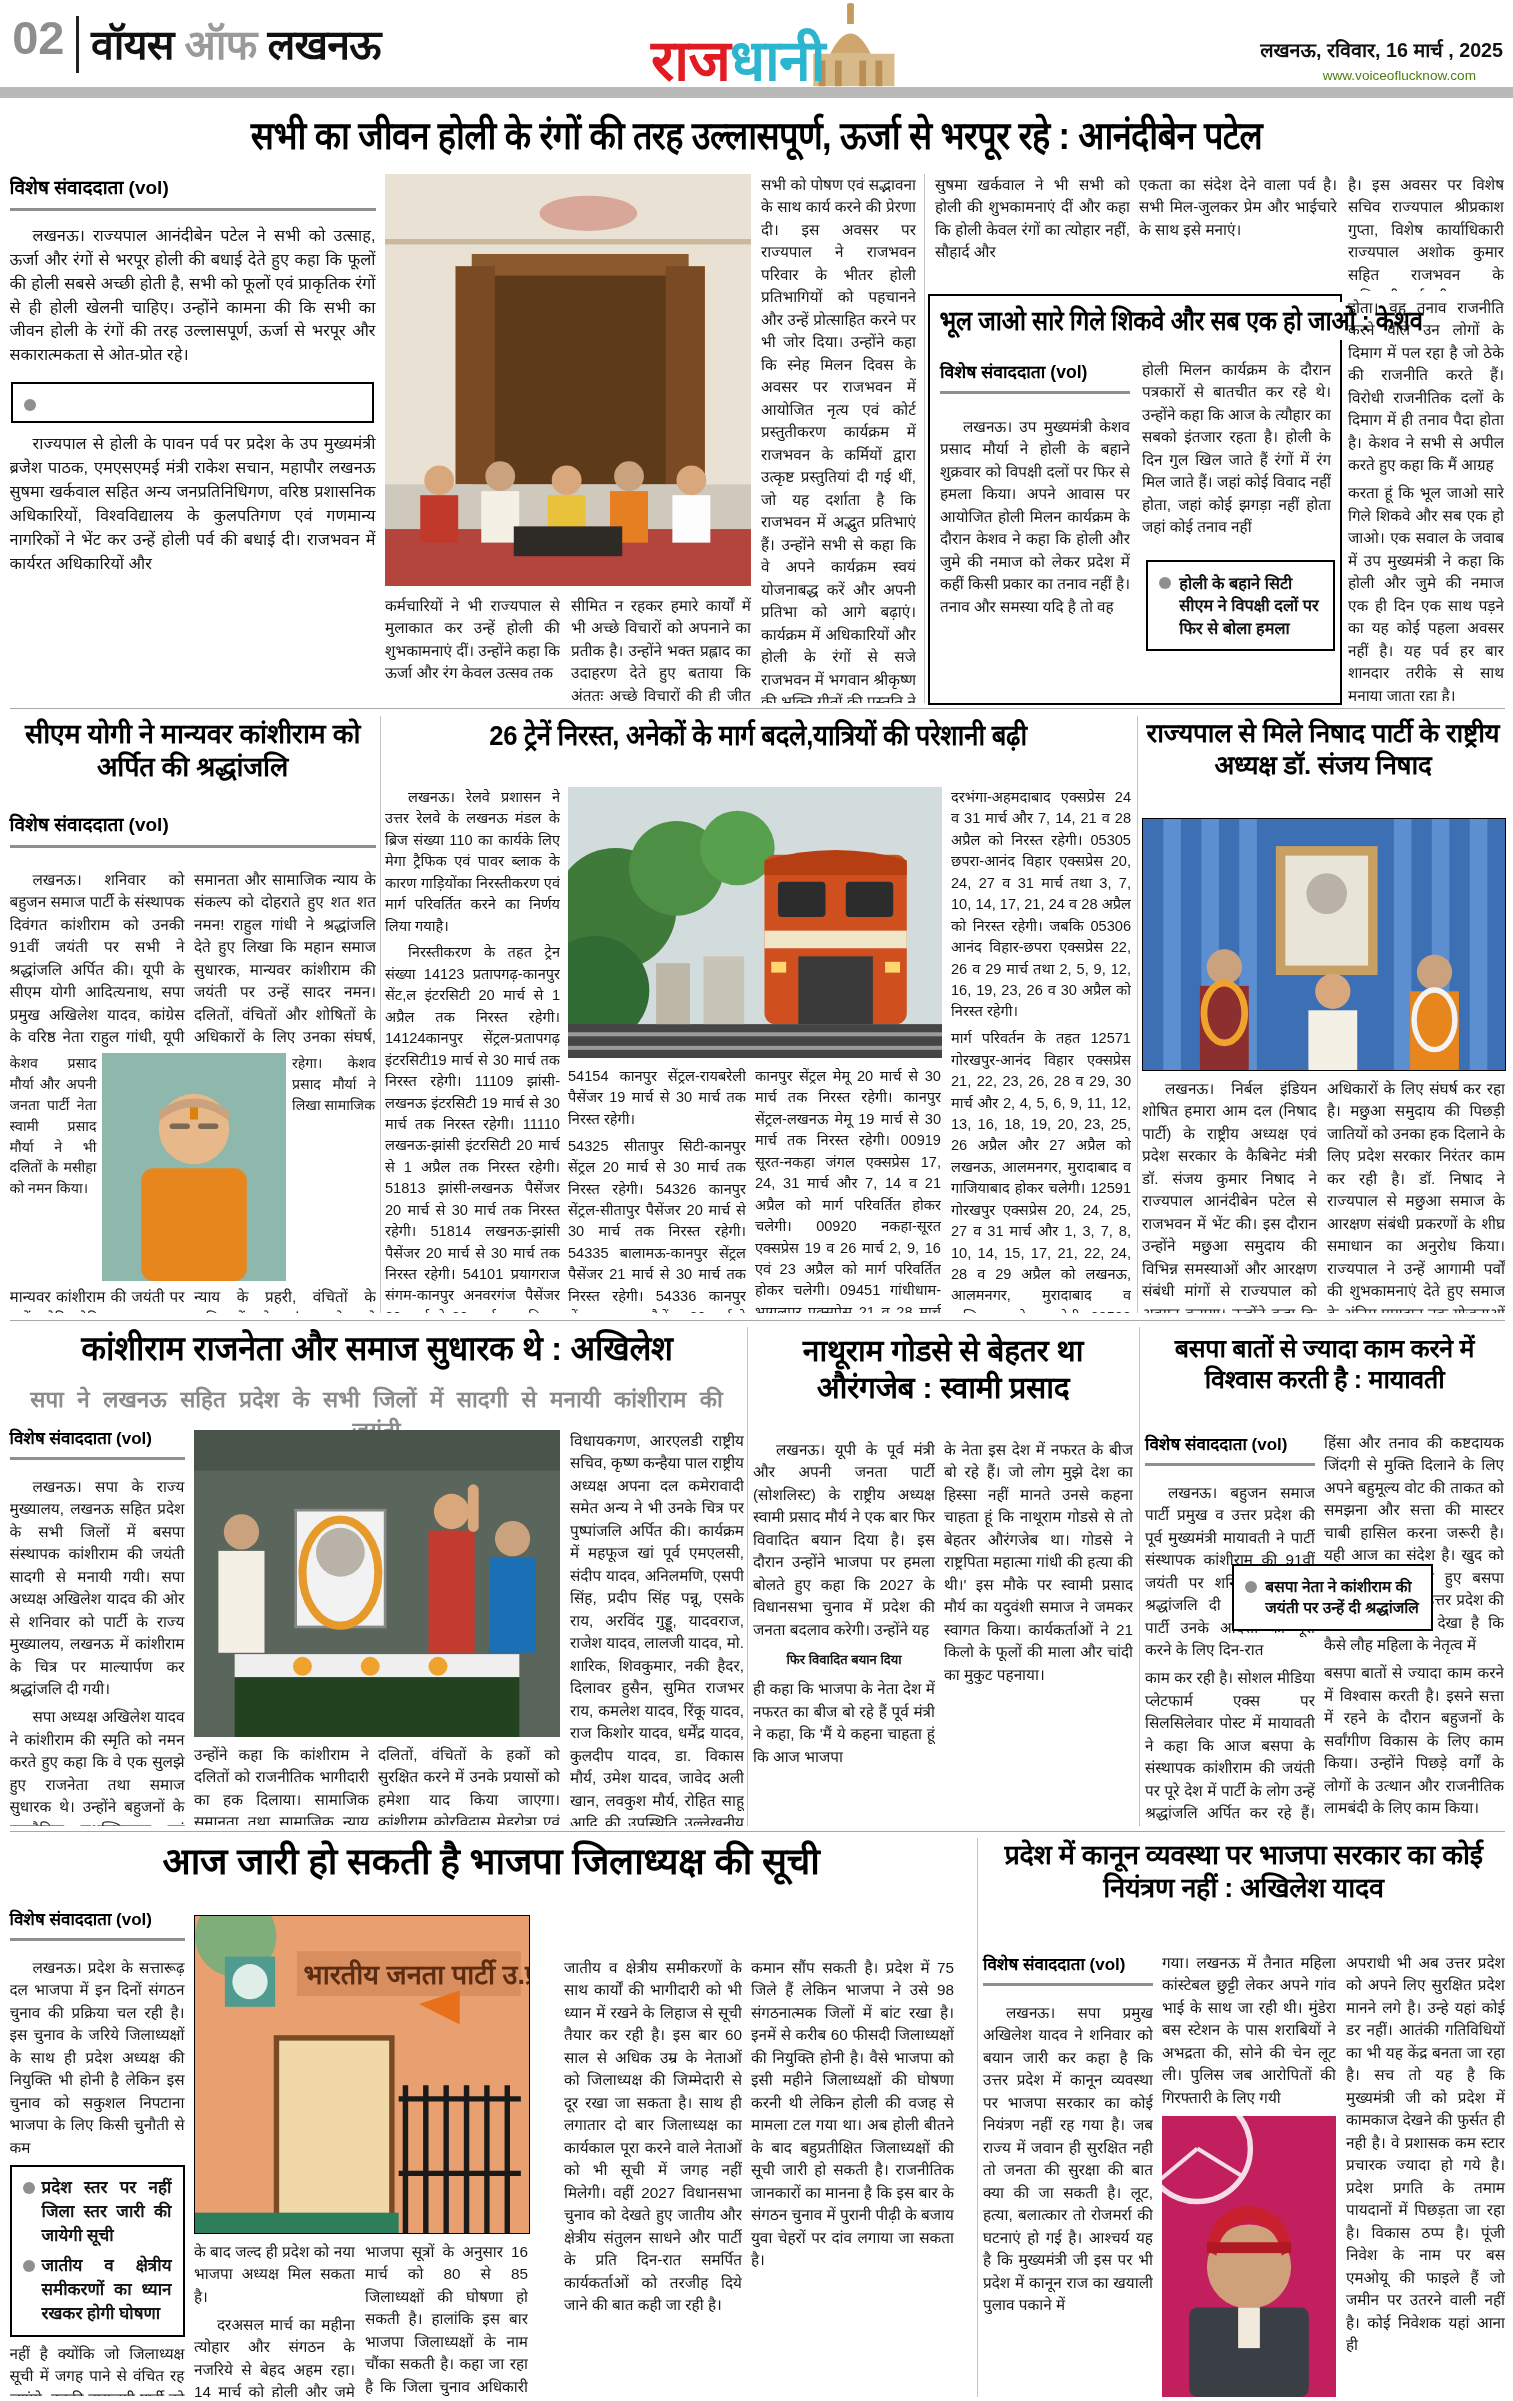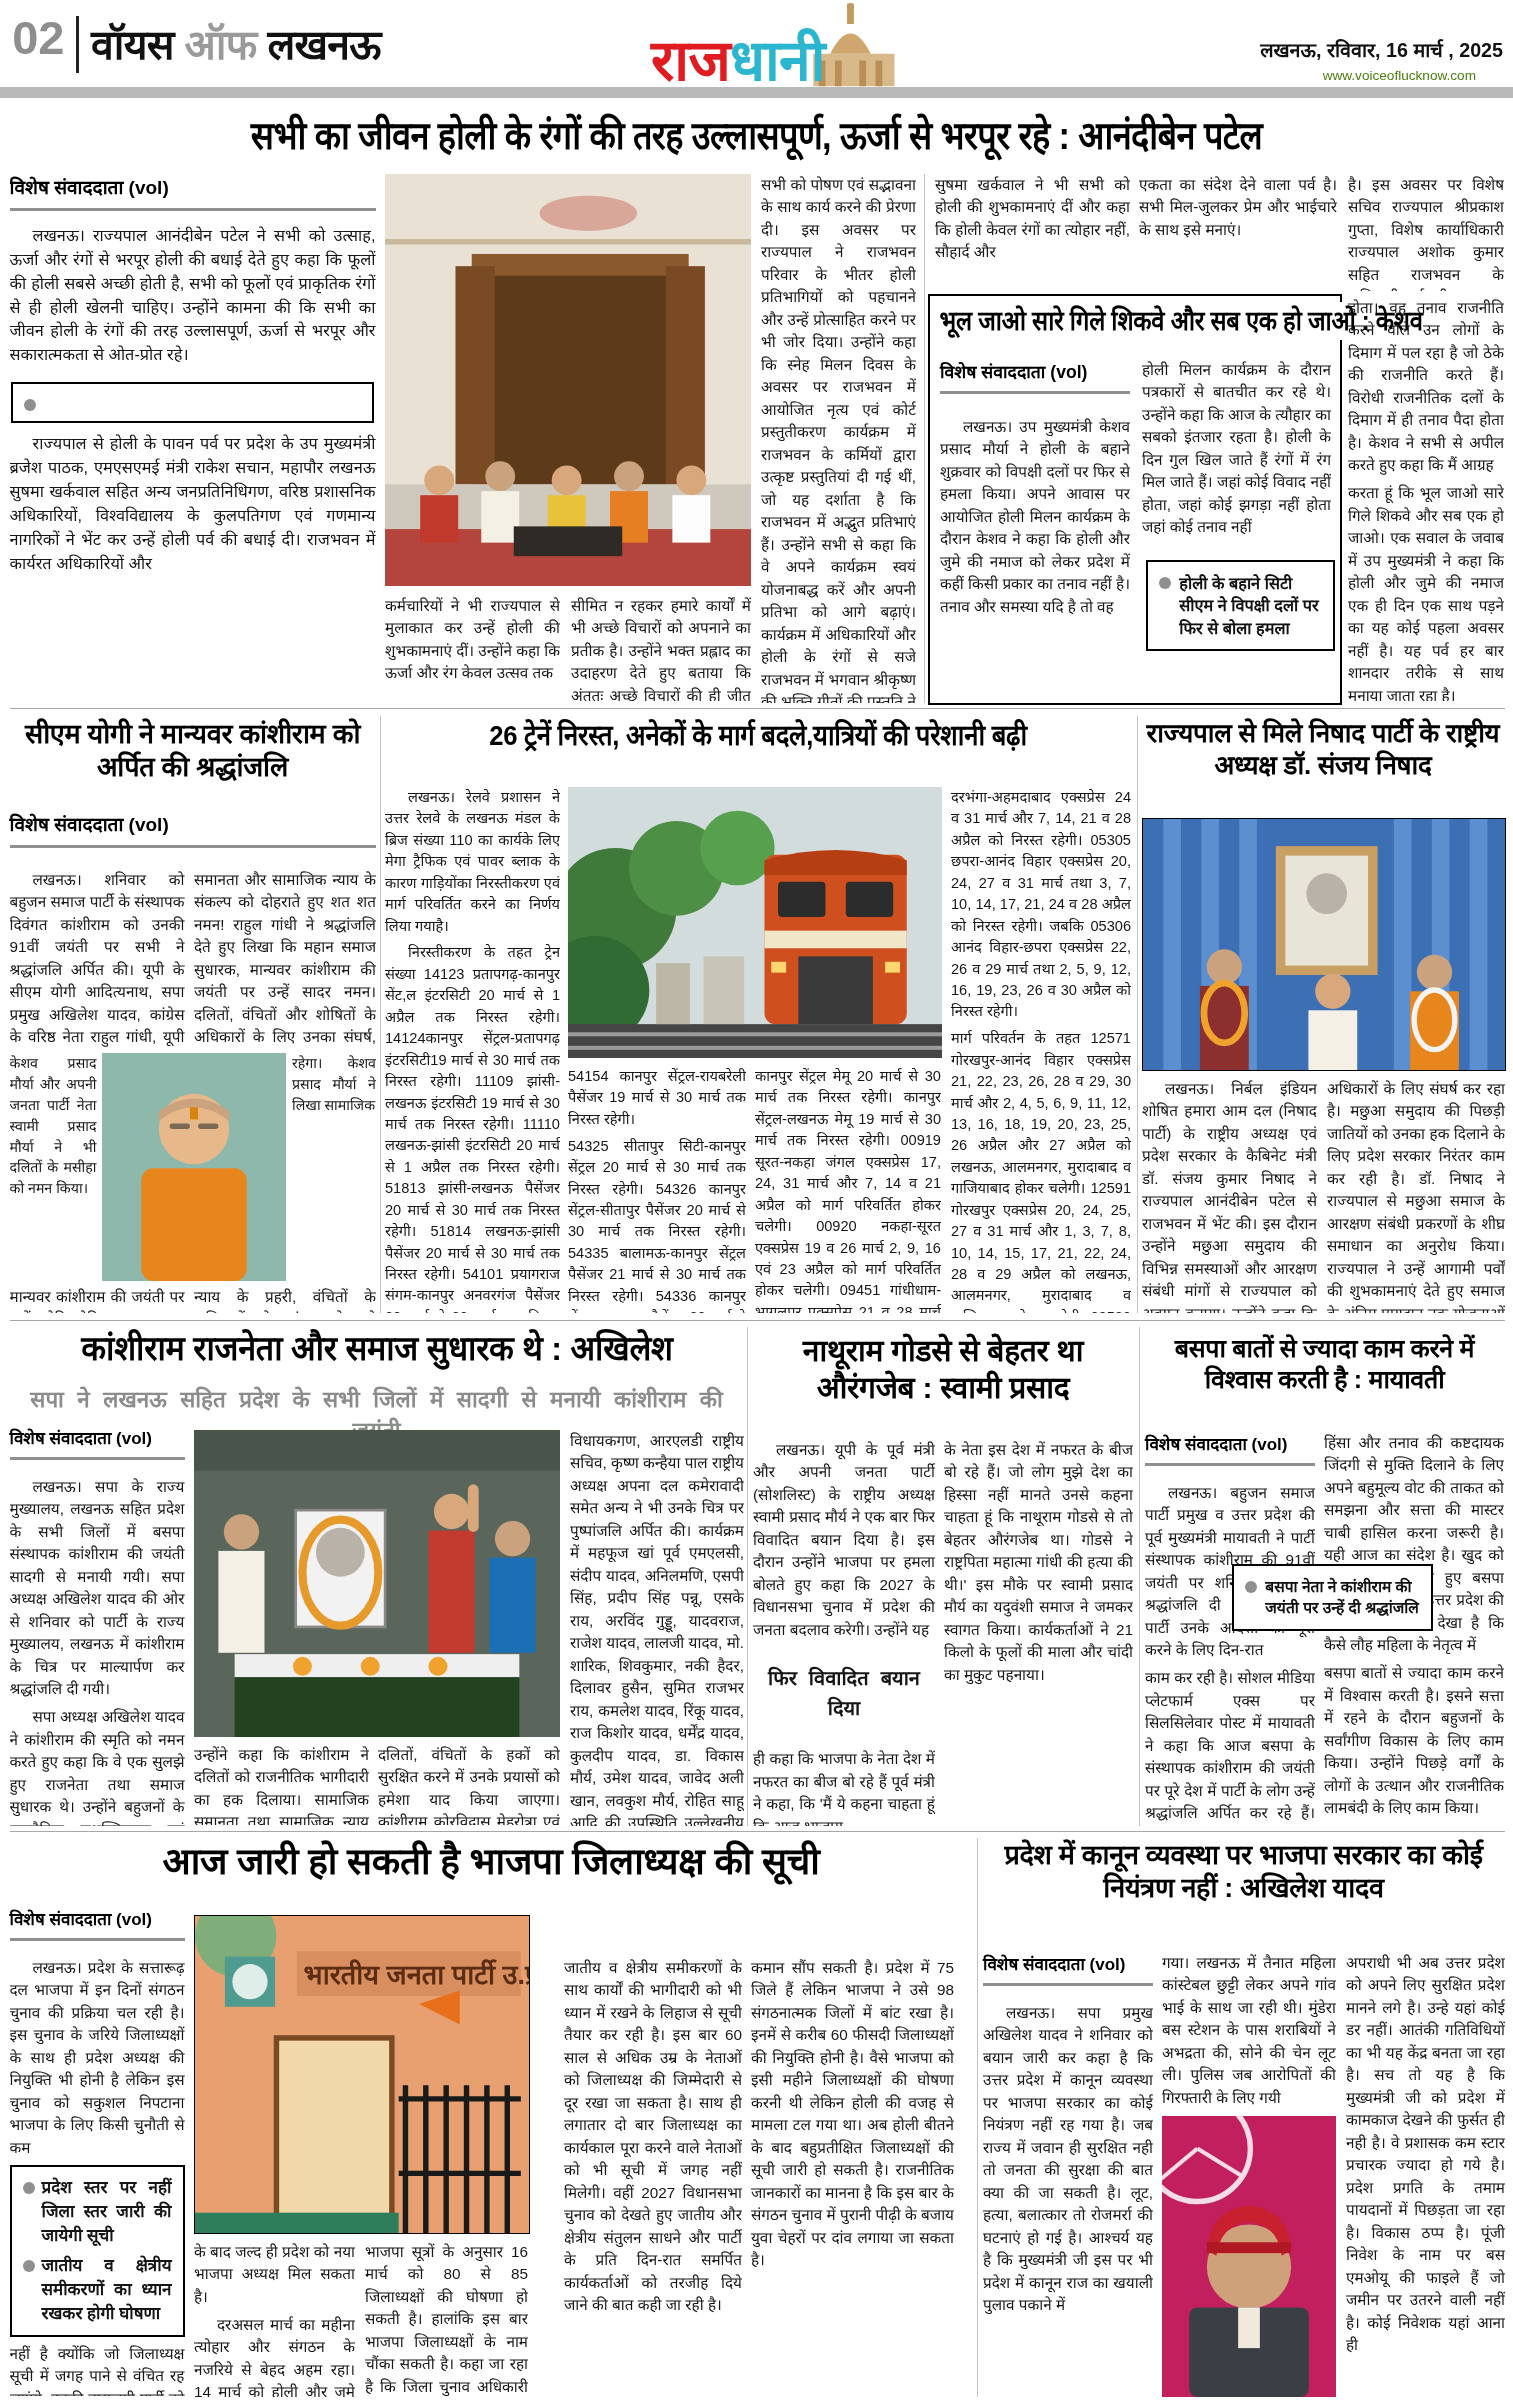--- a/index.html
+++ b/index.html
@@ -16,21 +16,21 @@
                transform:scaleX(0.88);transform-origin:center;letter-spacing:-0.7px;}
   .headline-l{font-weight:800;color:#000;text-align:center;line-height:1.22;letter-spacing:-0.3px;}
   .subhead{font-weight:700;color:#8c8c8c;text-align:center;}
   .news-box{border:2px solid #000;background:#fff;padding:9.5px 11px;font-size:17px;font-weight:700;
             line-height:1.4;display:flex;gap:8.1px;align-items:flex-start;}
   .dot{flex:0 0 auto;width:12.2px;height:12.2px;border-radius:50%;background:#8f8f8f;margin-top:5.4px;}
   .vline{position:absolute;width:1.4px;background:#c2c2c2;}
   .hline{position:absolute;height:1.4px;background:#a8a8a8;}
   .photo{position:absolute;overflow:hidden;background:#ddd;}
   .photo svg{display:block;width:100%;height:100%;}
-  .crosshead{font-weight:800;text-align:center;font-size:20px;margin:24px 0;font-family:Liberation Mono, monospace;}
+  .crosshead{font-weight:800;text-align:center;font-size:13px;margin:9px 0;}
   .brand{font-weight:800;letter-spacing:-0.7px;}
 </style>
 </head>
 <body>
 
 <div id="page">
 
   <header>
     <div class="abs" style="left:12.2px;top:9.5px;font-size:47px;font-weight:800;color:#8e8e8e;">02</div>
     <div class="abs" style="left:76px;top:16.3px;width:2.7px;height:57px;background:#222;"></div>

